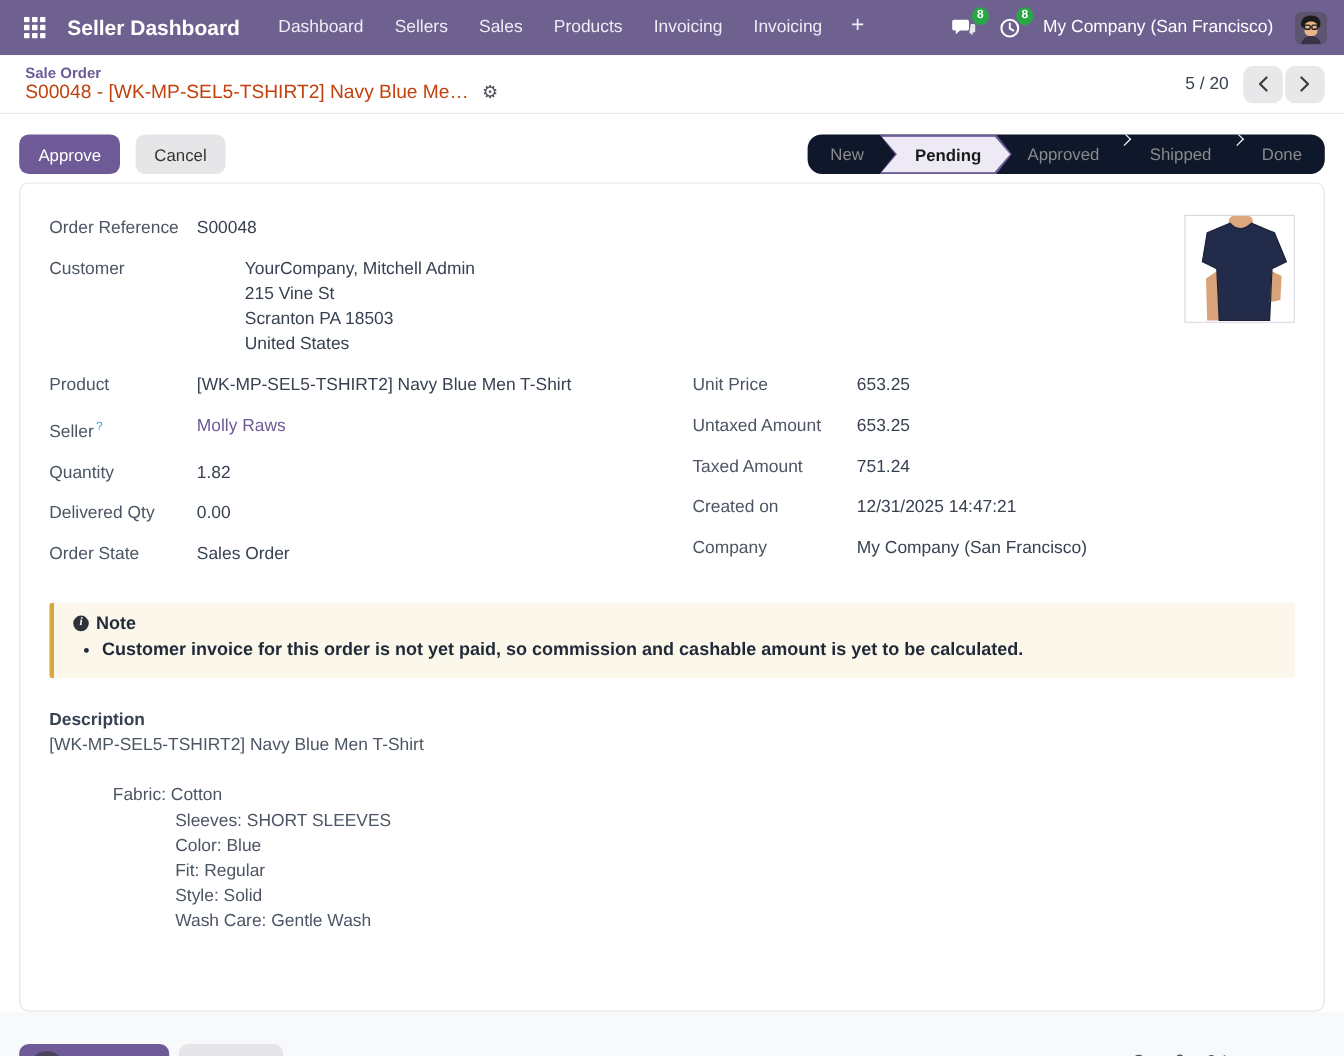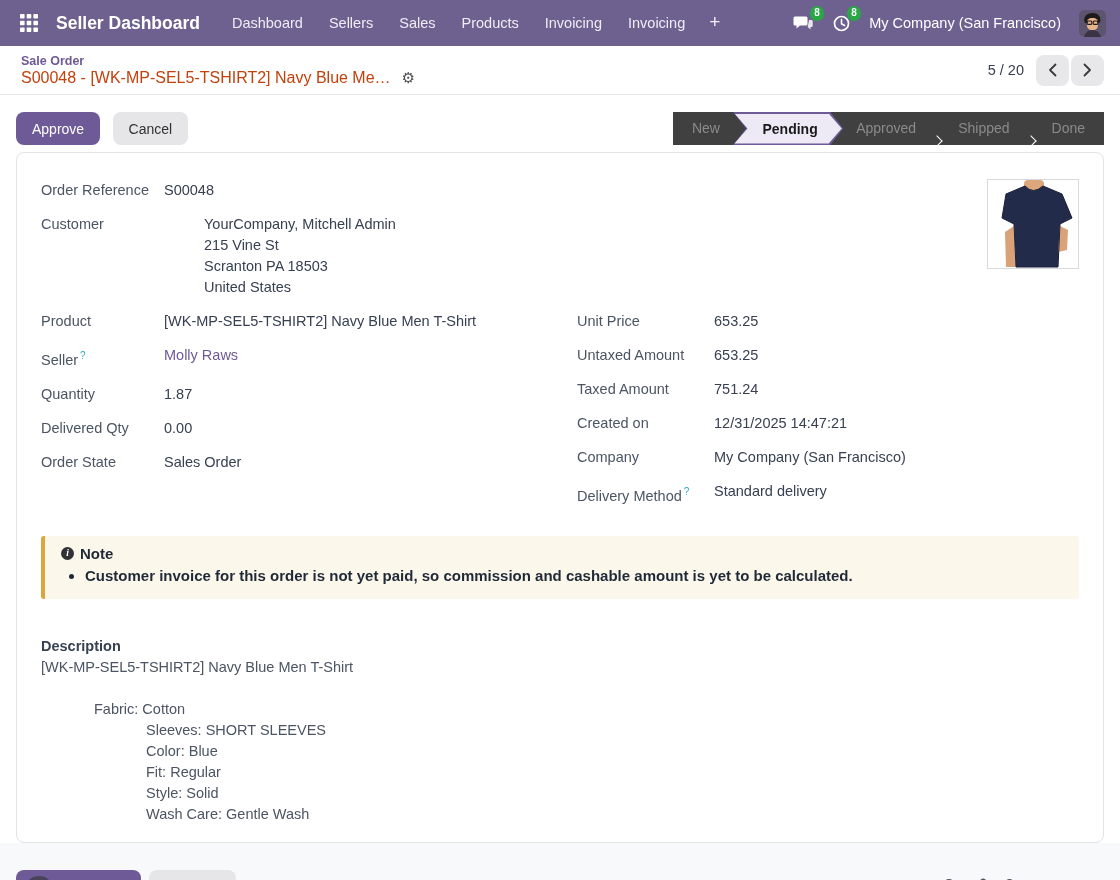--- a/index.html
+++ b/index.html
@@ -35,21 +35,21 @@
   .pager-btns { display:flex; gap:2px; }
   .pager-btn { width:33px; height:31px; background:#e8e8ea; border:none; border-radius:8px;
     display:flex; align-items:center; justify-content:center; cursor:pointer; }
 
   
   .action-row { display:flex; align-items:center; justify-content:space-between;
     padding:17px 16px 0; }
   .btn { font-size:14px; padding:0 16px; height:33px; border-radius:8px; border:none; cursor:pointer; }
   .btn-primary { background:#6d5a96; color:#fff; }
   .btn-secondary { background:#e6e6e8; color:#333; margin-left:8px; }
-  .statusbar { display:flex; align-items:flex-end; background:#404040; border-radius:0;
+  .statusbar { display:flex; align-items:flex-start; background:#0f172a; border-radius:12px;
     height:33px; overflow:hidden; }
   .step { font-size:14px; color:#8a8a8a; padding:0 19px; line-height:33px; cursor:pointer; white-space:nowrap; }
   .step-sep { width:8px; height:8px; border-top:1.5px solid #fdfdfd; border-right:1.5px solid #fdfdfd;
     transform:rotate(45deg); margin:0 -2px; flex-shrink:0; }
   .step-active-outer { clip-path:polygon(13px 50%, 0 0, calc(100% - 13px) 0, 100% 50%, calc(100% - 13px) 100%, 0 100%);
     background:#6d5a96; height:33px; display:flex; cursor:pointer; margin:0 -6px; }
   .step-active-inner { clip-path:polygon(13px 50%, 0 0, calc(100% - 13px) 0, 100% 50%, calc(100% - 13px) 100%, 0 100%);
     background:#edeaf6; margin:1.5px; padding:0 24px 0 28px; line-height:30px;
     font-size:14px; font-weight:700; color:#1a1a1a; }
 
@@ -74,21 +74,21 @@
   .note-box { margin-top:16px; background:#fcf7eb; border-left:4px solid #dca63f;
     padding:9px 16px 13px; border-radius:3px; }
   .note-title { display:flex; align-items:center; gap:6px; font-size:15px; font-weight:700; color:#1f2937; }
   .info-icon { width:13px; height:13px; border-radius:50%; background:#2f3337; color:#fff;
     font-size:9.5px; font-weight:700; display:inline-flex; align-items:center; justify-content:center;
     font-family:"Liberation Serif", serif; font-style:italic; }
   .note-list { margin:4px 0 0 24px; }
   .note-list li { font-size:15px; font-weight:600; color:#1f2937; line-height:20px; }
 
   
-  .desc-block { margin-top:37px; font-size:14.5px; line-height:21px; color:#4b5563; }
+  .desc-block { margin-top:25px; font-size:14.5px; line-height:21px; color:#4b5563; }
   .desc-label { font-weight:700; color:#374151; }
   .desc-line1 { color:#4b5563; }
   .desc-attr-lead { padding-left:53px; margin-top:21px; }
   .desc-attr { padding-left:105px; }
 
   
   .chatter { background:#f8f9fa; padding:10px 16px 0; display:flex; align-items:center; height:77px; }
   .chatter-icons { margin-left:auto; display:flex; align-items:center; gap:13px; }
   .chicon { display:flex; align-items:flex-start; cursor:pointer; }
   .follower-sup { font-size:10.5px; color:#4b5563; margin-left:1px; }
@@ -231,21 +231,21 @@
       <div class="frow">
         <span class="flabel">Product</span>
         <span class="fvalue">[WK-MP-SEL5-TSHIRT2] Navy Blue Men T-Shirt</span>
       </div>
       <div class="frow">
         <span class="flabel"><span>Seller</span><span class="help-sup">?</span></span>
         <span class="fvalue"><span class="link">Molly Raws</span></span>
       </div>
       <div class="frow">
         <span class="flabel">Quantity</span>
-        <span class="fvalue">1.87</span>
+        <span class="fvalue">1.82</span>
       </div>
       <div class="frow">
         <span class="flabel">Delivered Qty</span>
         <span class="fvalue">0.00</span>
       </div>
       <div class="frow">
         <span class="flabel">Order State</span>
         <span class="fvalue">Sales Order</span>
       </div>
     </div>
@@ -262,24 +262,20 @@
         <span class="flabel-r">Taxed Amount</span>
         <span class="fvalue">751.24</span>
       </div>
       <div class="frow">
         <span class="flabel-r">Created on</span>
         <span class="fvalue">12/31/2025 14:47:21</span>
       </div>
       <div class="frow">
         <span class="flabel-r">Company</span>
         <span class="fvalue">My Company (San Francisco)</span>
-      </div>
-      <div class="frow">
-        <span class="flabel-r"><span>Delivery Method</span><span class="help-sup">?</span></span>
-        <span class="fvalue">Standard delivery</span>
       </div>
     </div>
   </div>
 
   <div class="note-box">
     <div class="note-title">
       <span class="info-icon">i</span>
       <span>Note</span>
     </div>
     <ul class="note-list">

